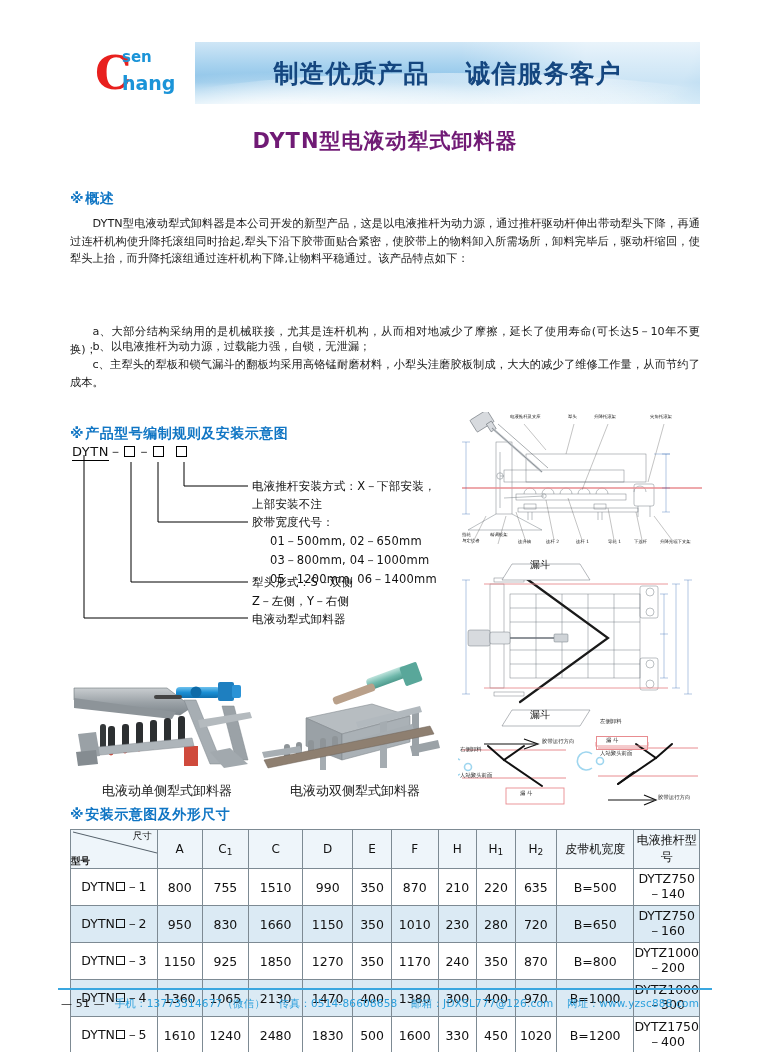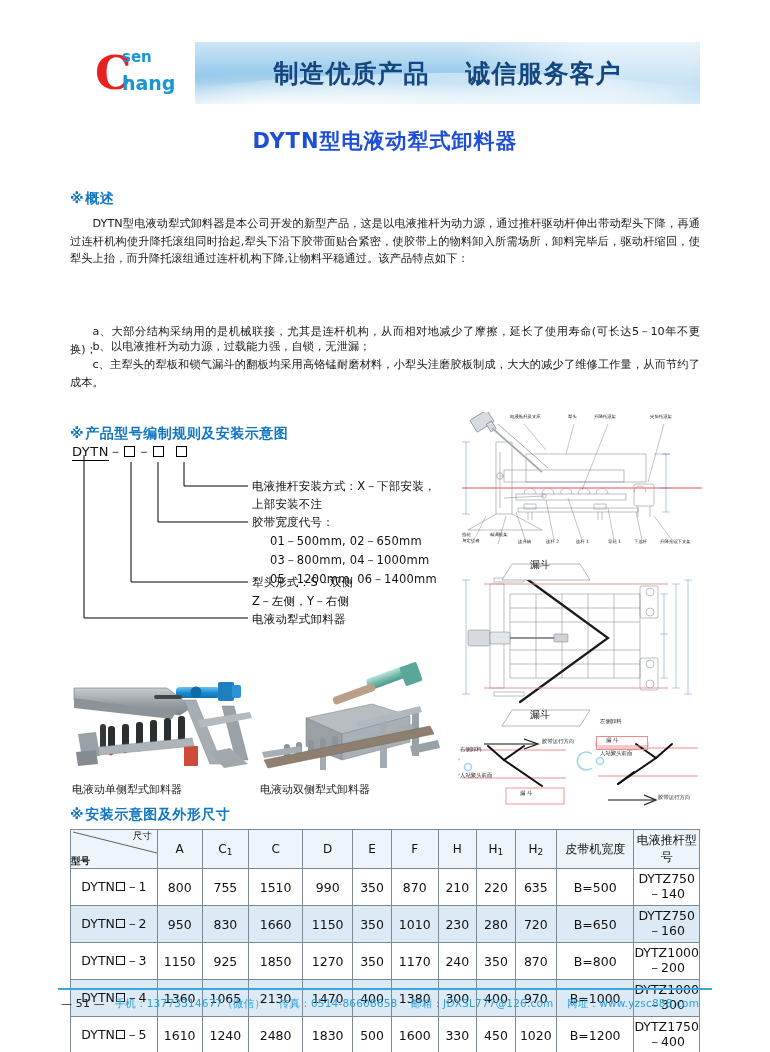--- a/index.html
+++ b/index.html
@@ -51,21 +51,21 @@
   }
   .banner-text {
     position:absolute; left:0; top:0; width:100%; height:100%;
     display:flex; align-items:center; justify-content:center; gap:36px;
     font-family:"DejaVu Sans","Liberation Sans",sans-serif;
     font-size:25px; font-weight:bold; color:#14467f;
     letter-spacing:1px; z-index:2;
   }
   .doc-title {
     position:absolute; left:0; top:127px; width:770px;
-    text-align:center; font-size:21px; font-weight:bold; color:#1d4ed8;
+    text-align:center; font-size:21px; font-weight:bold; color:#701a75;
     letter-spacing:1px;
   }
 
   
   .sec-head {
     position:absolute; font-size:14px; font-weight:bold; color:#1176c4;
     letter-spacing:0.5px;
   }
   .sec-head .mark { color:#1176c4; margin-right:1px; }
 
@@ -81,21 +81,21 @@
   .model-line { position:absolute; left:0; top:0; font-size:13px; letter-spacing:.5px; }
   .model-line .u { border-bottom:1px solid #000; padding-bottom:1px; }
   .box-g {
     display:inline-block; width:11px; height:11px; border:1px solid #000;
     vertical-align:-1px; margin:0 2px;
   }
   .m-txt { position:absolute; font-size:11.5px; color:#111; white-space:nowrap; letter-spacing:.2px; }
 
   
   .photo { position:absolute; overflow:hidden; }
-  .cap { position:absolute; font-size:11px; color:#222; text-align:left; white-space:nowrap; }
+  .cap { position:absolute; font-size:13px; color:#222; text-align:center; white-space:nowrap; }
 
   
   .draw-box { position:absolute; }
   .dlabel { position:absolute; font-size:4.4px; color:#222; white-space:nowrap; line-height:5.5px; }
   .dlabel-b { position:absolute; font-size:5.4px; color:#222; white-space:nowrap; }
   .hopper-txt { position:absolute; font-size:10px; color:#111; white-space:nowrap; }
 
   
   .tbl { position:absolute; left:70px; top:829px; width:630px; border-collapse:collapse; }
   .tbl td, .tbl th {

